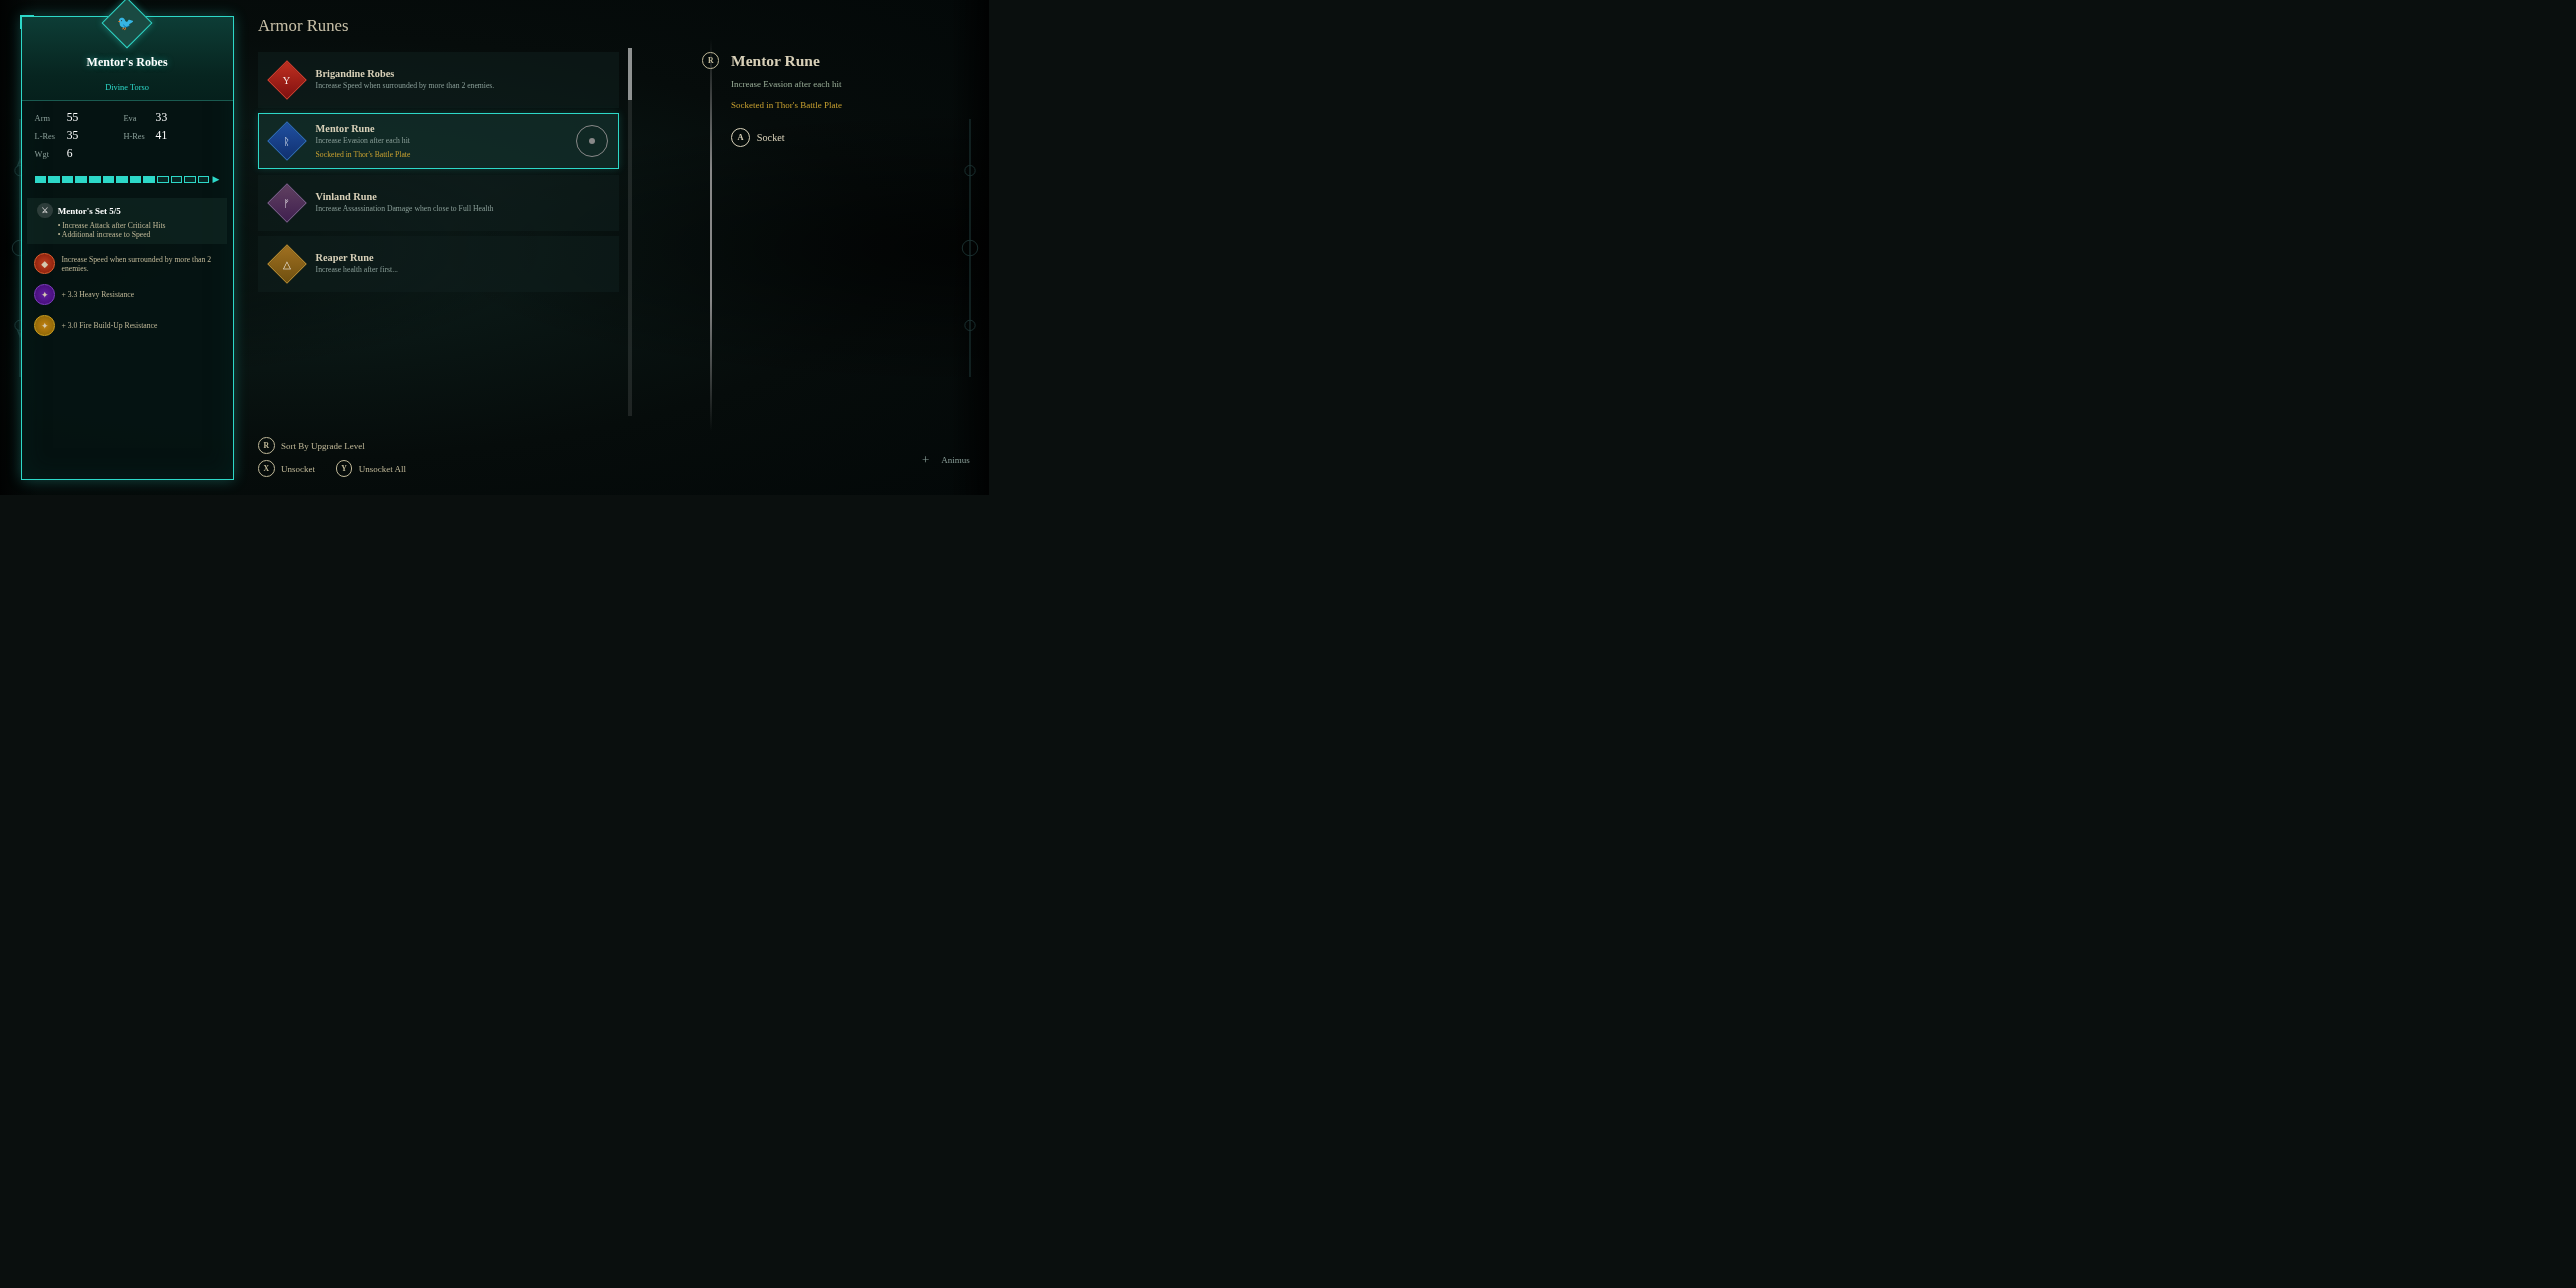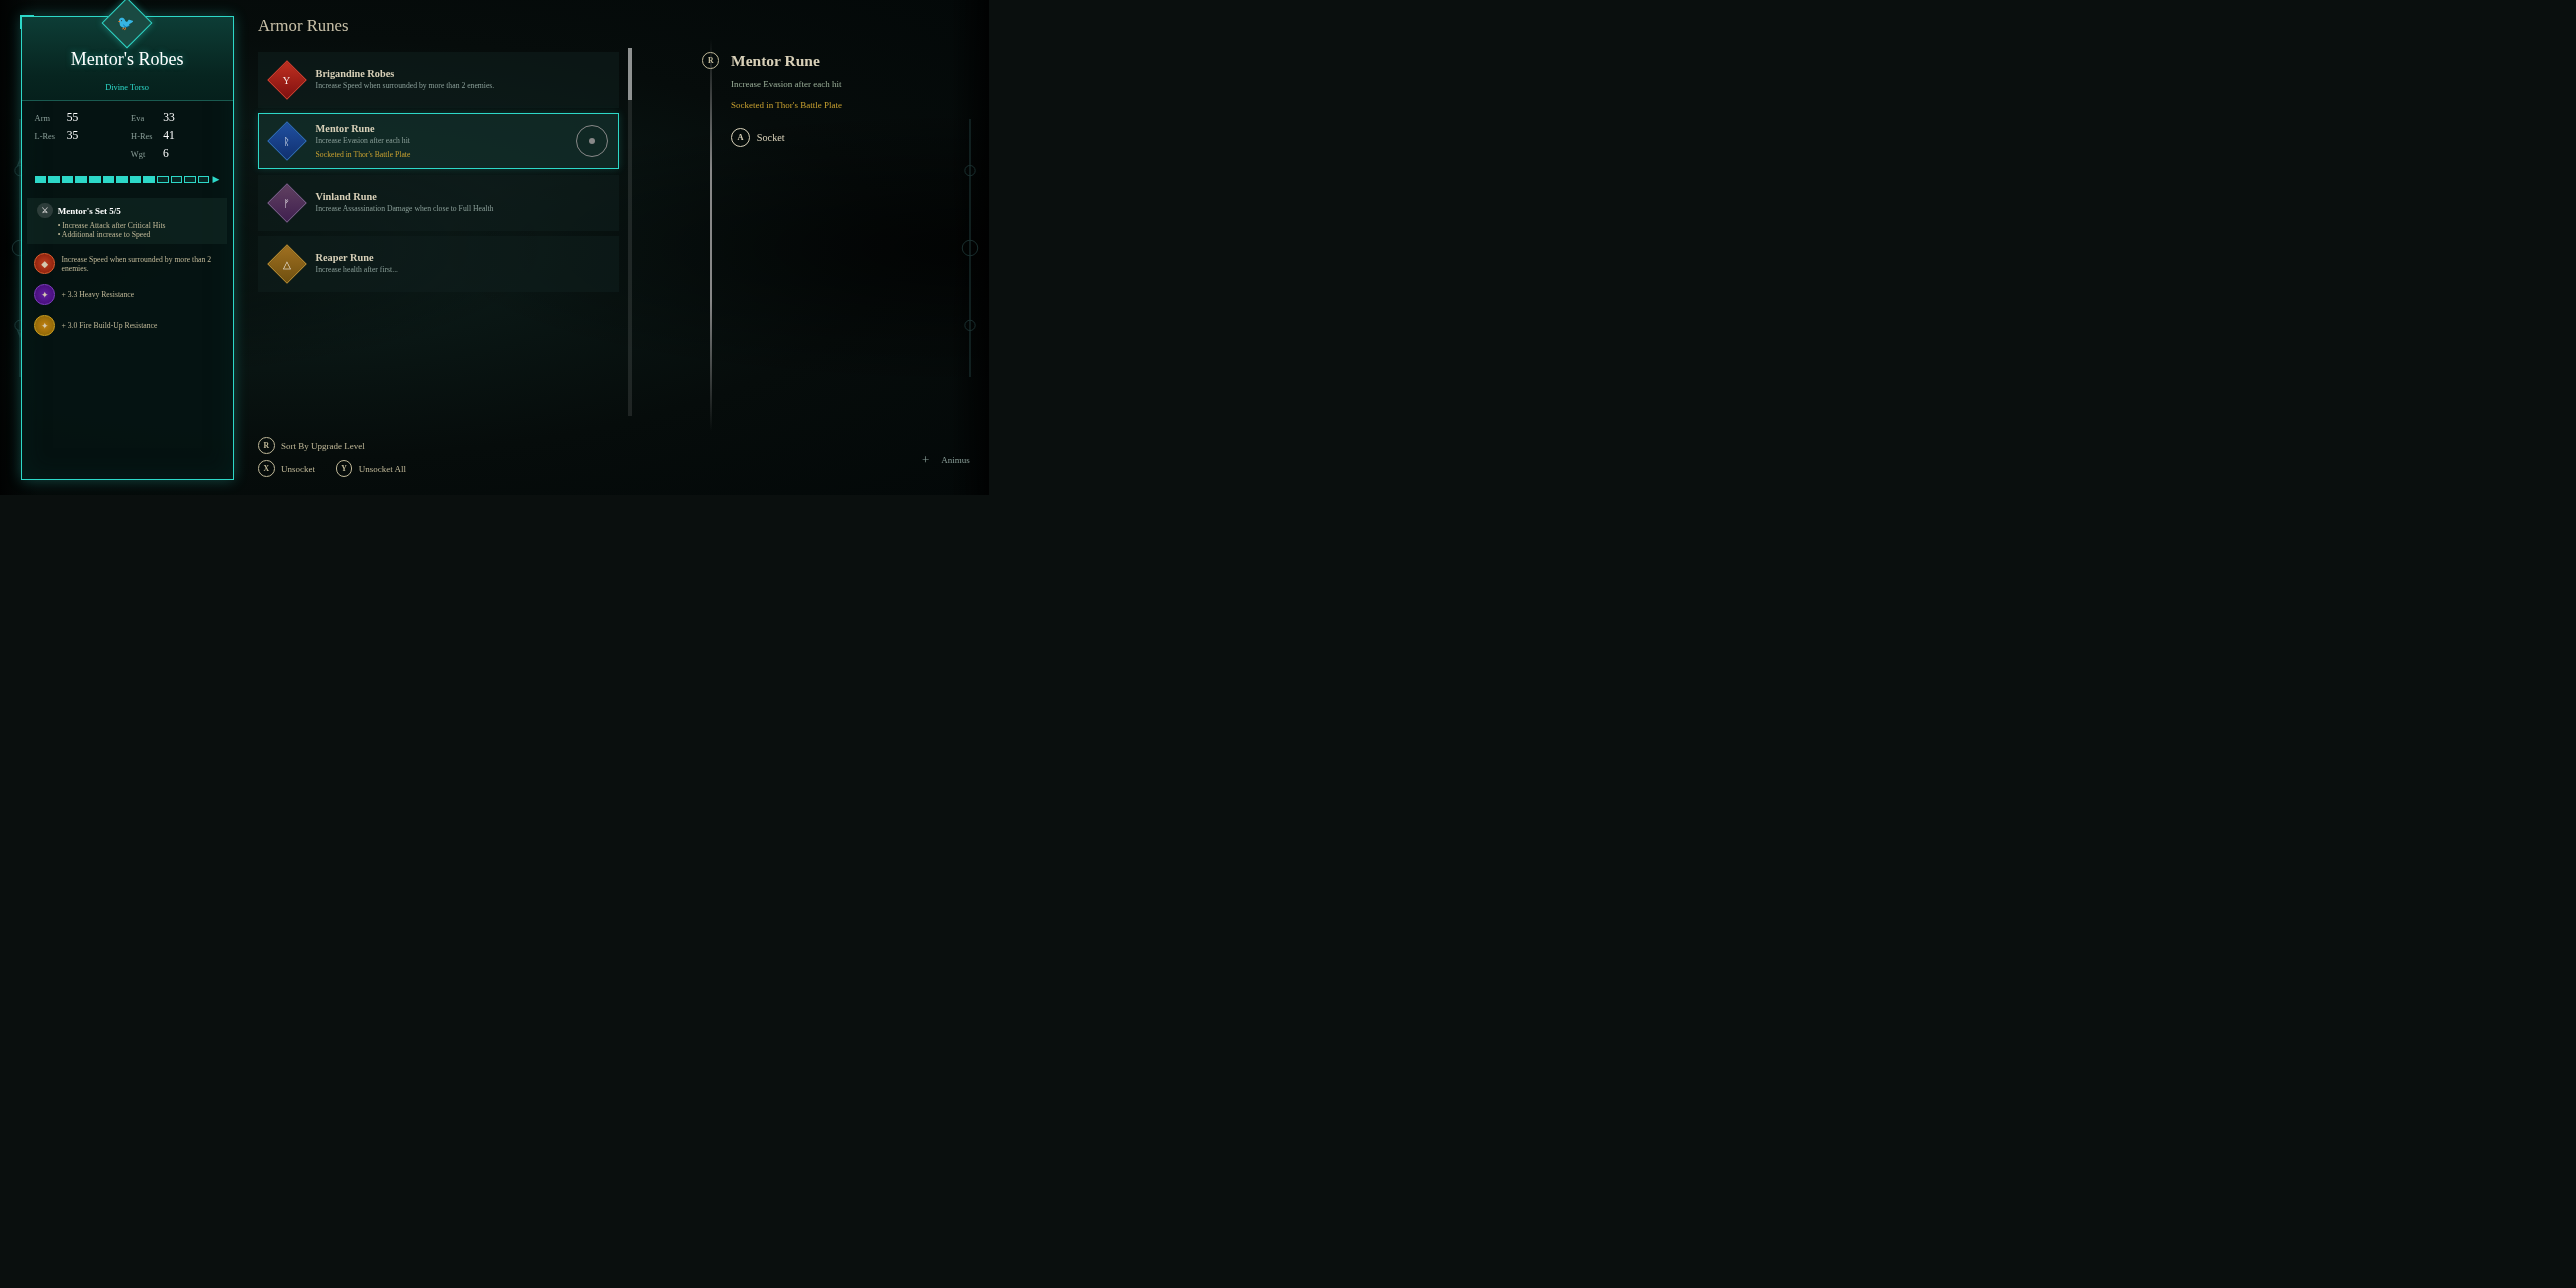--- a/index.html
+++ b/index.html
@@ -110,40 +110,39 @@
       justify-content: center;
       box-shadow: 0 0 7.7px rgba(45,216,200,0.4);
     }
     .card-icon-diamond .inner {
       transform: rotate(-45deg);
       font-size: 14px;
       color: #c8a050;
     }
 
     .item-name {
-      font-size: 18px;
-      font-weight: normal;
+      font-size: 12px;
+      font-weight: bold;
       color: #ffffff;
       text-shadow: 0 0 6.4px rgba(45,216,200,0.5);
       margin-top: 19.3px;
     }
     .item-type {
       font-size: 8.4px;
       color: #2dd8c8;
       margin-top: 13px;
     }
 
     .card-stats {
       padding: 10.3px 13px 6.4px;
     }
     .stat-row {
       display: flex;
-      justify-content: flex-end;
+      justify-content: flex-start;
       margin-bottom: 5.2px;
-      gap: 8px;
     }
     .stat-group {
       display: flex;
       gap: 5.2px;
       align-items: baseline;
       width: 48%;
     }
     .stat-label {
       color: #8a9e98;
       font-size: 8.4px;

